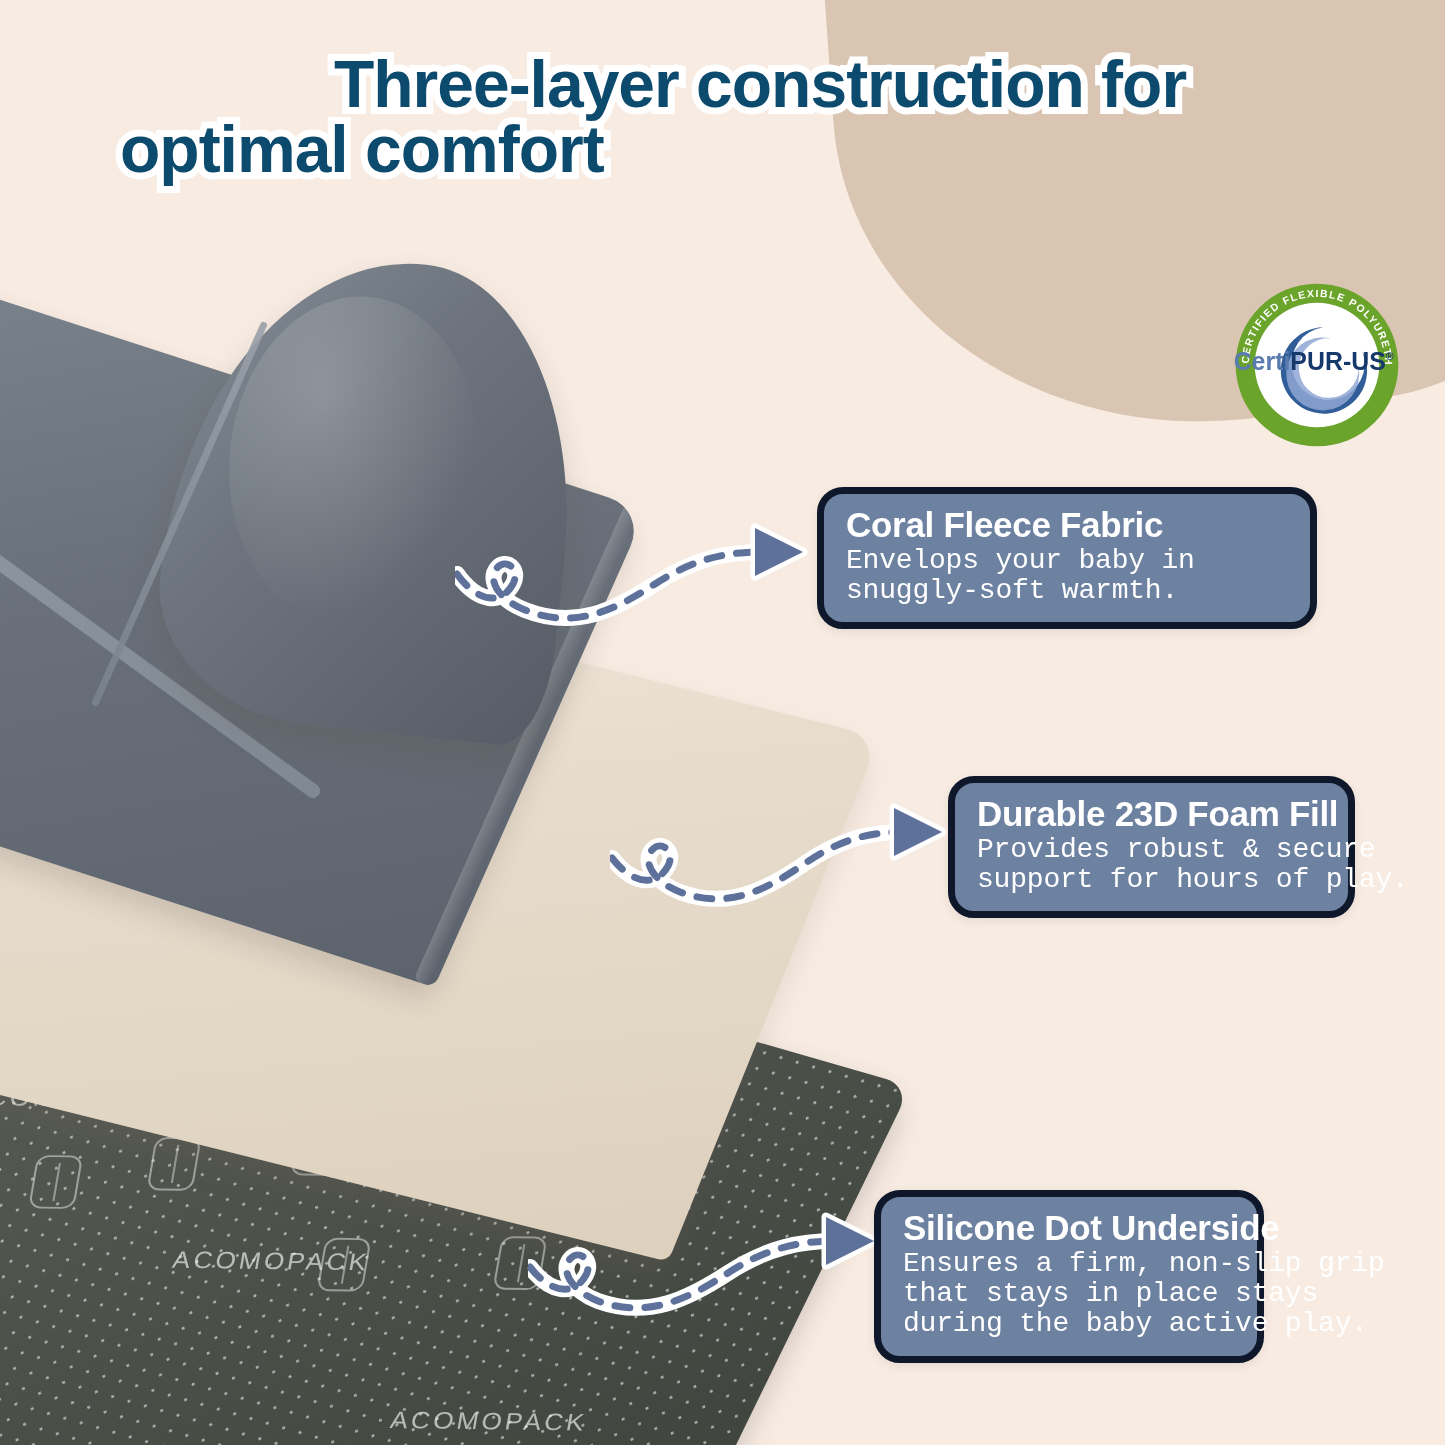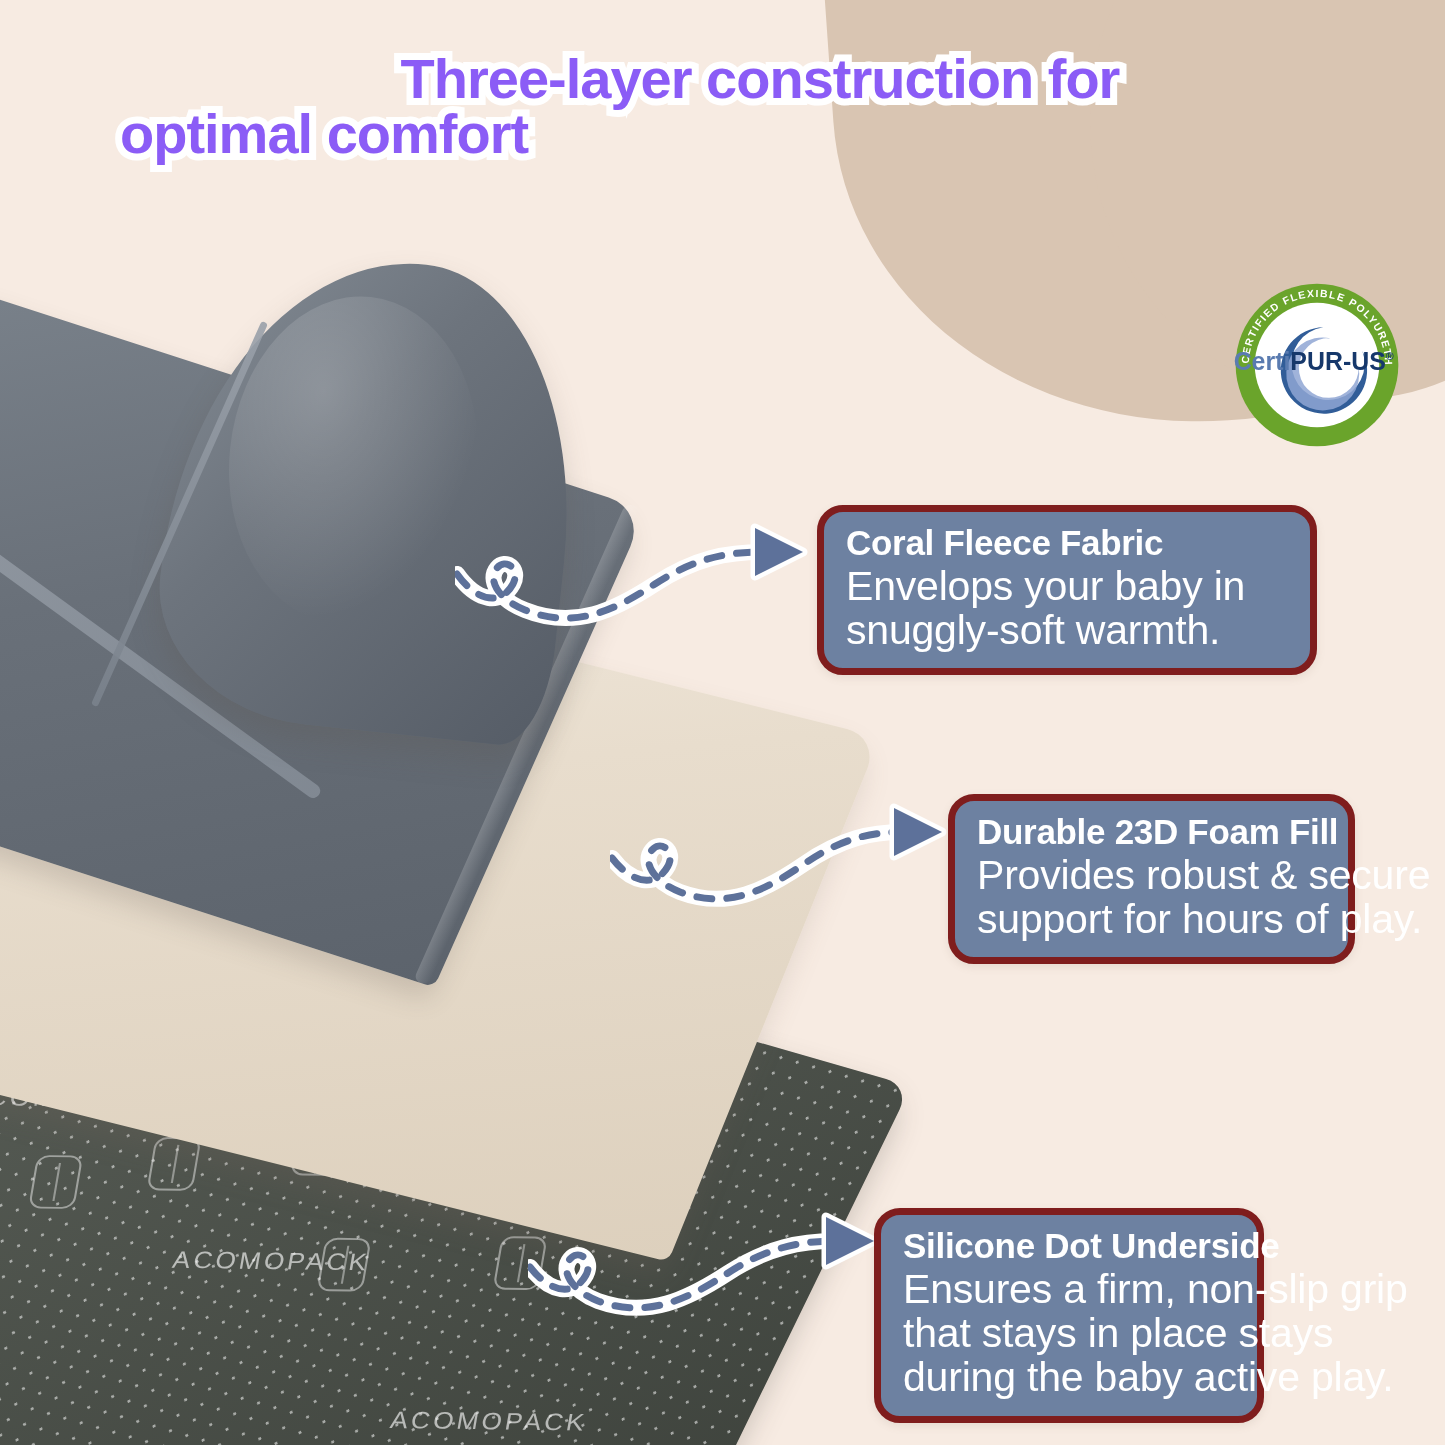--- a/index.html
+++ b/index.html
@@ -111,51 +111,50 @@
   }
   .sil-chip:after{
     content:"";position:absolute;left:50%;top:6px;bottom:6px;width:2px;
     background:rgba(255,255,255,.40);
   }
 
   
   .title{
     position:absolute;left:120px;top:52px;width:1280px;
     text-align:center;
-    font-size:56px;line-height:.98;font-weight:700;
-    color:#8b5cf6;
+    font-size:66px;line-height:.98;font-weight:700;
+    color:#0c4a6e;
     letter-spacing:-1px;
     -webkit-text-stroke:14px #ffffff;
     paint-order:stroke fill;
     text-shadow:0 3px 0 rgba(255,255,255,.9);
   }
   .title .l2{display:block;text-align:left;padding-right:10px;}
   .title .l1{display:block;}
 
   
   .badge{position:absolute;left:1234px;top:282px;width:166px;height:166px;}
 
   
   .callout{
     position:absolute;
     background:#6d81a1;
-    border:7px solid #7f1d1d;
+    border:7px solid #0f172a;
     border-radius:26px;
     box-sizing:border-box;
     color:#ffffff;
     padding:12px 20px 16px 22px;
     box-shadow:0 3px 9px rgba(120,105,95,.13);
-    margin-top:18px;
   }
   .callout h3{
     margin:0 0 2px 0;font-size:35px;font-weight:700;letter-spacing:-.3px;
     line-height:1.08;white-space:nowrap;
   }
   .callout p{
-    margin:0;font-size:41px;line-height:1.08;font-weight:400;letter-spacing:-.2px;
+    margin:0;font-size:28px;line-height:1.08;font-weight:400;letter-spacing:-.2px;font-family:Liberation Mono, monospace;
   }
   .callout p span{display:block;white-space:nowrap;}
 
   #callout-1{left:817px;top:487px;width:500px;}
   #callout-2{left:948px;top:776px;width:407px;}
   #callout-3{left:874px;top:1190px;width:390px;}
 
   
   .arrow{position:absolute;pointer-events:none;}
   #arrow-1{left:455px;top:518px;width:380px;height:135px;}

